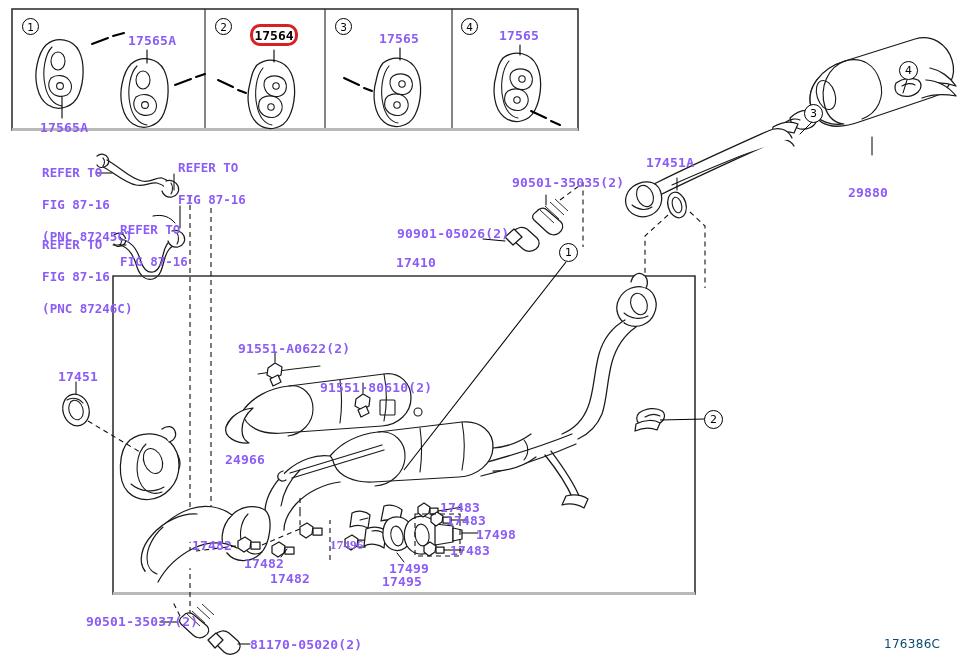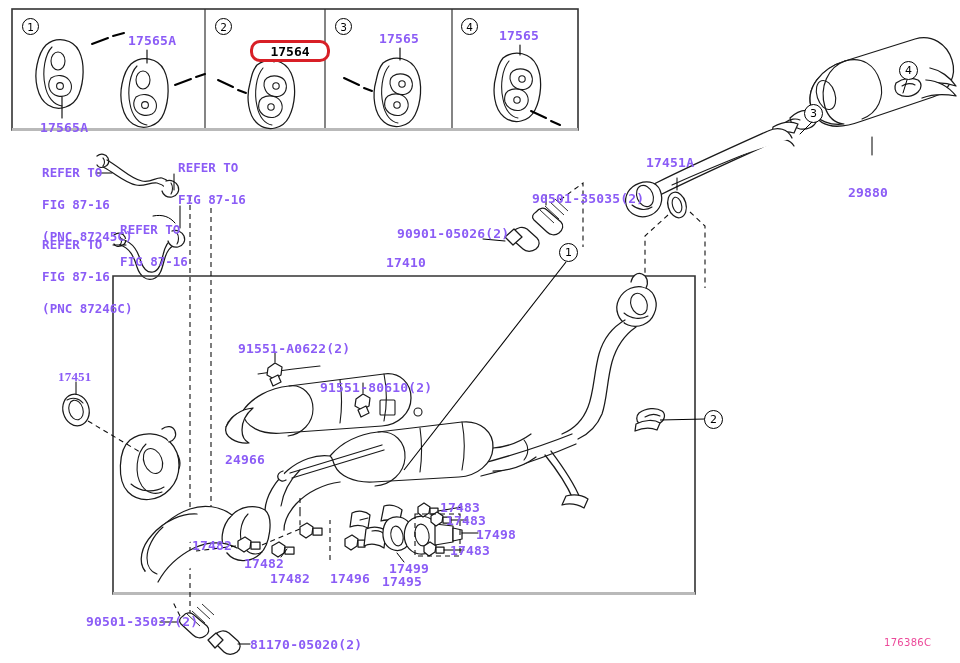--- a/index.html
+++ b/index.html
@@ -30,21 +30,21 @@
   .hl-box{
     position:absolute;
     border:3px solid #d81f26;border-radius:10px;background:#fff;
     display:flex;align-items:center;justify-content:center;
     font-family:"DejaVu Sans Mono","Liberation Mono",monospace;
     font-size:13px;font-weight:bold;color:#000;box-sizing:border-box;
   }
   .sheetcode{
     position:absolute;
     font-family:"DejaVu Sans","Liberation Sans",sans-serif;
-    font-size:10px;font-weight:normal;color:#ec4899;letter-spacing:0.3px;
+    font-size:12px;font-weight:normal;color:#0c4a6e;letter-spacing:0.3px;
   }
   svg .ln{stroke:#000;fill:none;stroke-linecap:round;stroke-linejoin:round;}
   svg .part{stroke:#1a1a1a;fill:#ffffff;stroke-width:1.25;stroke-linejoin:round;stroke-linecap:round;}
   svg .part-d{stroke:#1a1a1a;fill:none;stroke-width:1.1;stroke-linejoin:round;stroke-linecap:round;}
   svg .thin{stroke:#1a1a1a;fill:none;stroke-width:0.9;}
   svg .frame{stroke:#333;fill:none;stroke-width:1.6;}
   svg .frame-in{stroke:#333;fill:none;stroke-width:1.2;}
   svg .dash2{stroke:#111;fill:none;stroke-width:1.1;stroke-dasharray:5 4;}
   svg .lead{stroke:#000;fill:none;stroke-width:1.1;}
 </style>
@@ -356,21 +356,21 @@
 
   </svg>
 
   <div class="cnum" style="left:22px;top:18px;">1</div>
   <div class="cnum" style="left:215px;top:18px;">2</div>
   <div class="cnum" style="left:335px;top:18px;">3</div>
   <div class="cnum" style="left:461px;top:18px;">4</div>
 
   <div class="lbl" style="left:40px;top:120px;">17565A</div>
   <div class="lbl" style="left:128px;top:33px;">17565A</div>
-  <div class="hl-box" style="left:250px;top:40px;width:80px;height:22px;">17564</div>
+  <div class="hl-box" style="left:250px;top:24px;width:48px;height:22px;">17564</div>
   <div class="lbl" style="left:379px;top:31px;">17565</div>
   <div class="lbl" style="left:499px;top:28px;">17565</div>
 
   <div class="lbl refer" style="left:12px;top:149px;">
     <span>REFER TO</span><br>
     <span>FIG 87-16</span><br>
     <span>(PNC 87245C)</span>
   </div>
   <div class="lbl refer" style="left:148px;top:144px;">
     <span>REFER TO</span><br>
@@ -381,36 +381,36 @@
     <span>FIG 87-16</span>
   </div>
   <div class="lbl refer" style="left:12px;top:221px;">
     <span>REFER TO</span><br>
     <span>FIG 87-16</span><br>
     <span>(PNC 87246C)</span>
   </div>
 
   <div class="lbl" style="left:646px;top:155px;">17451A</div>
   <div class="lbl" style="left:848px;top:185px;">29880</div>
-  <div class="lbl" style="left:532px;top:175px;margin-top:16px;">90501-35035(2)</div>
+  <div class="lbl" style="left:512px;top:175px;">90501-35035(2)</div>
   <div class="lbl" style="left:397px;top:226px;">90901-05026(2)</div>
-  <div class="lbl" style="left:386px;top:255px;">17410</div>
-  <div class="lbl" style="left:58px;top:369px;font-family:Liberation Serif, serif;">17451</div>
+  <div class="lbl" style="left:396px;top:255px;">17410</div>
+  <div class="lbl" style="left:58px;top:369px;">17451</div>
   <div class="lbl" style="left:238px;top:341px;">91551-A0622(2)</div>
   <div class="lbl" style="left:320px;top:380px;">91551-80610(2)</div>
   <div class="lbl" style="left:225px;top:452px;">24966</div>
   <div class="lbl" style="left:192px;top:538px;">17482</div>
   <div class="lbl" style="left:244px;top:556px;">17482</div>
   <div class="lbl" style="left:270px;top:571px;">17482</div>
   <div class="lbl" style="left:440px;top:500px;">17483</div>
   <div class="lbl" style="left:446px;top:513px;">17483</div>
   <div class="lbl" style="left:450px;top:543px;">17483</div>
   <div class="lbl" style="left:440px;top:527px;margin-left:36px;">17498</div>
   <div class="lbl" style="left:389px;top:561px;">17499</div>
-  <div class="lbl" style="left:330px;top:571px;">17496</div>
+  <div class="lbl" style="left:330px;top:537px;font-family:Liberation Serif, serif;">17496</div>
   <div class="lbl" style="left:382px;top:574px;text-align:center;">17495</div>
   <div class="lbl" style="left:86px;top:614px;">90501-35037(2)</div>
   <div class="lbl" style="left:250px;top:637px;">81170-05020(2)</div>
 
   <div class="cnum big" style="left:559px;top:243px;">1</div>
   <div class="cnum big" style="left:704px;top:410px;">2</div>
   <div class="cnum big" style="left:804px;top:104px;">3</div>
   <div class="cnum big" style="left:899px;top:61px;">4</div>
 
   <div class="sheetcode" style="left:884px;top:637px;">176386C</div>

